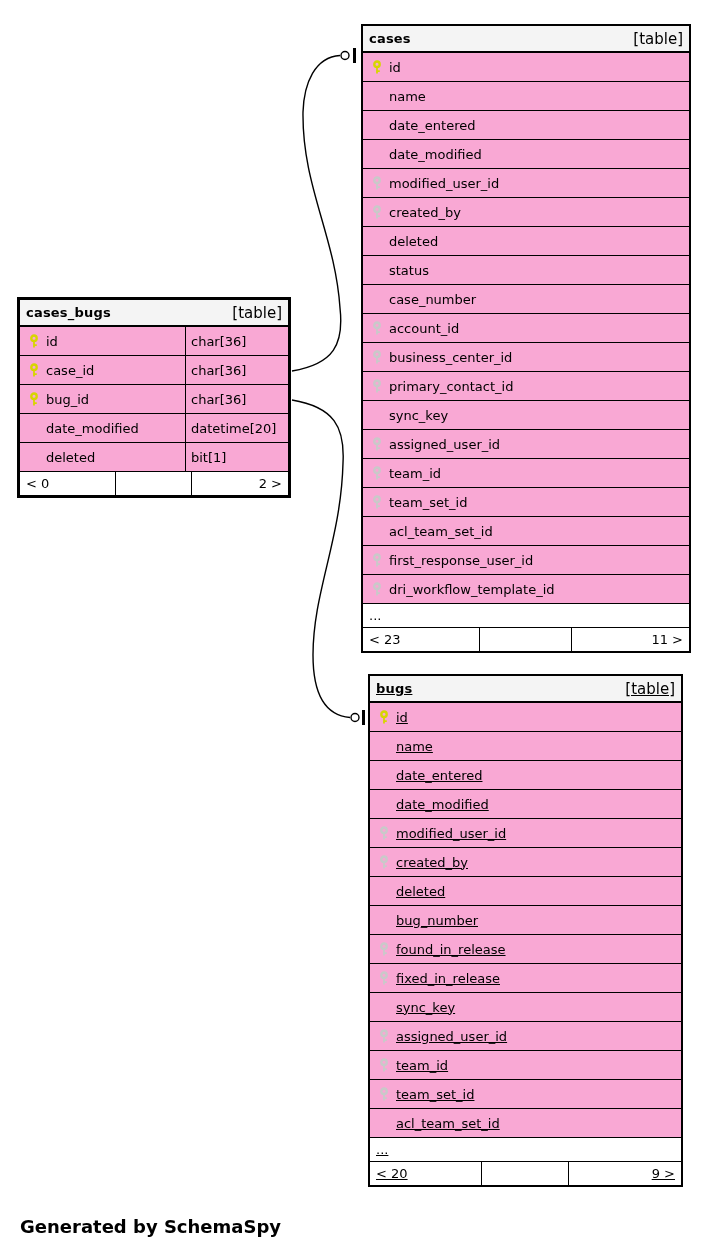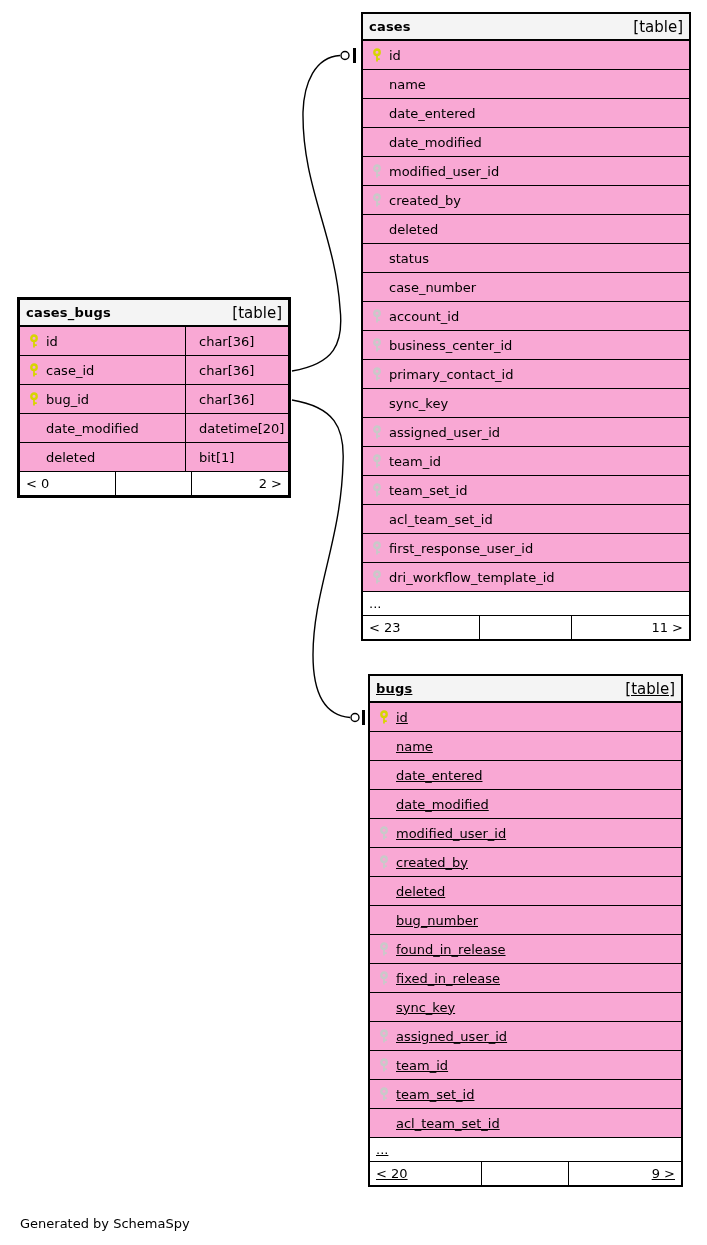--- a/index.html
+++ b/index.html
@@ -26,38 +26,38 @@
   .tbadge { font-size:15px; }
 
   .trow {
     height:29px; display:flex; align-items:center;
     border-bottom:1px solid #000; box-sizing:border-box; background:#f9a8d4;
   }
   .keyslot { width:13px; margin-left:8px; display:flex; align-items:center; flex:none; }
   .colname { margin-left:5px; white-space:nowrap; flex:1; }
   .coltype {
     width:103px; flex:none; align-self:stretch; display:flex; align-items:center;
-    border-left:1px solid #000; padding-left:13px; box-sizing:border-box; white-space:nowrap;
+    border-left:1px solid #000; padding-left:5px; box-sizing:border-box; white-space:nowrap;
   }
 
   .ellipsis-row {
     height:24px; display:flex; align-items:center; padding-left:6px;
     border-bottom:1px solid #000; box-sizing:border-box;
   }
   .pager { height:23px; display:flex; align-items:stretch; }
   .pager .pcell { display:flex; align-items:center; box-sizing:border-box; }
   .pager .pleft  { width:36%; padding-left:6px; border-right:1px solid #000; }
   .pager .pmid   { width:28%; border-right:1px solid #000; }
   .pager .pright { flex:1; justify-content:flex-end; padding-right:6px; }
 
-  #table-cases      { left:361px; top:12px;  width:330px; }
+  #table-cases      { left:361px; top:24px;  width:330px; }
   #table-cases-bugs { left:17px;  top:297px; width:274px; }
   #table-bugs       { left:368px; top:674px; width:315px;text-decoration:underline; }
 
-  #footer-note { position:absolute; left:20px; top:1216px; font-size:13px; }
+  #footer-note { position:absolute; left:20px; top:1216px; font-size:18px;font-weight:bold; }
 </style>
 </head>
 <body>
 
 <svg id="rel-overlay" viewBox="0 0 707 1245" xmlns="http://www.w3.org/2000/svg">
   <g fill="none" stroke="#000" stroke-width="1.4">
     <path d="M 292 371 C 334 364, 344 344, 340 308 C 335 235, 302 186, 303 112 C 304 83, 315 57, 340 55.5"></path>
     <path d="M 292 400 C 334 407, 345 427, 343 463 C 341 540, 313 592, 313 655 C 313 686, 321 715, 350 717.5"></path>
   </g>
   <g>

